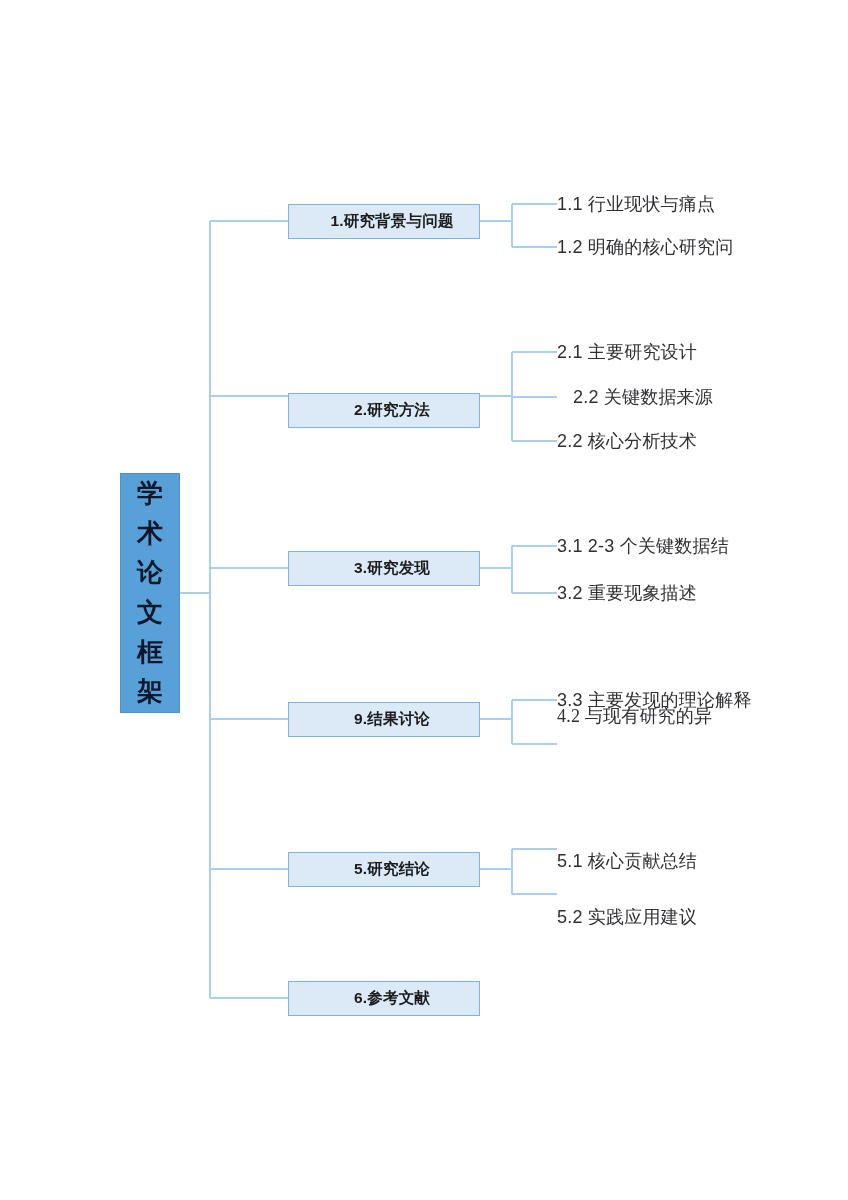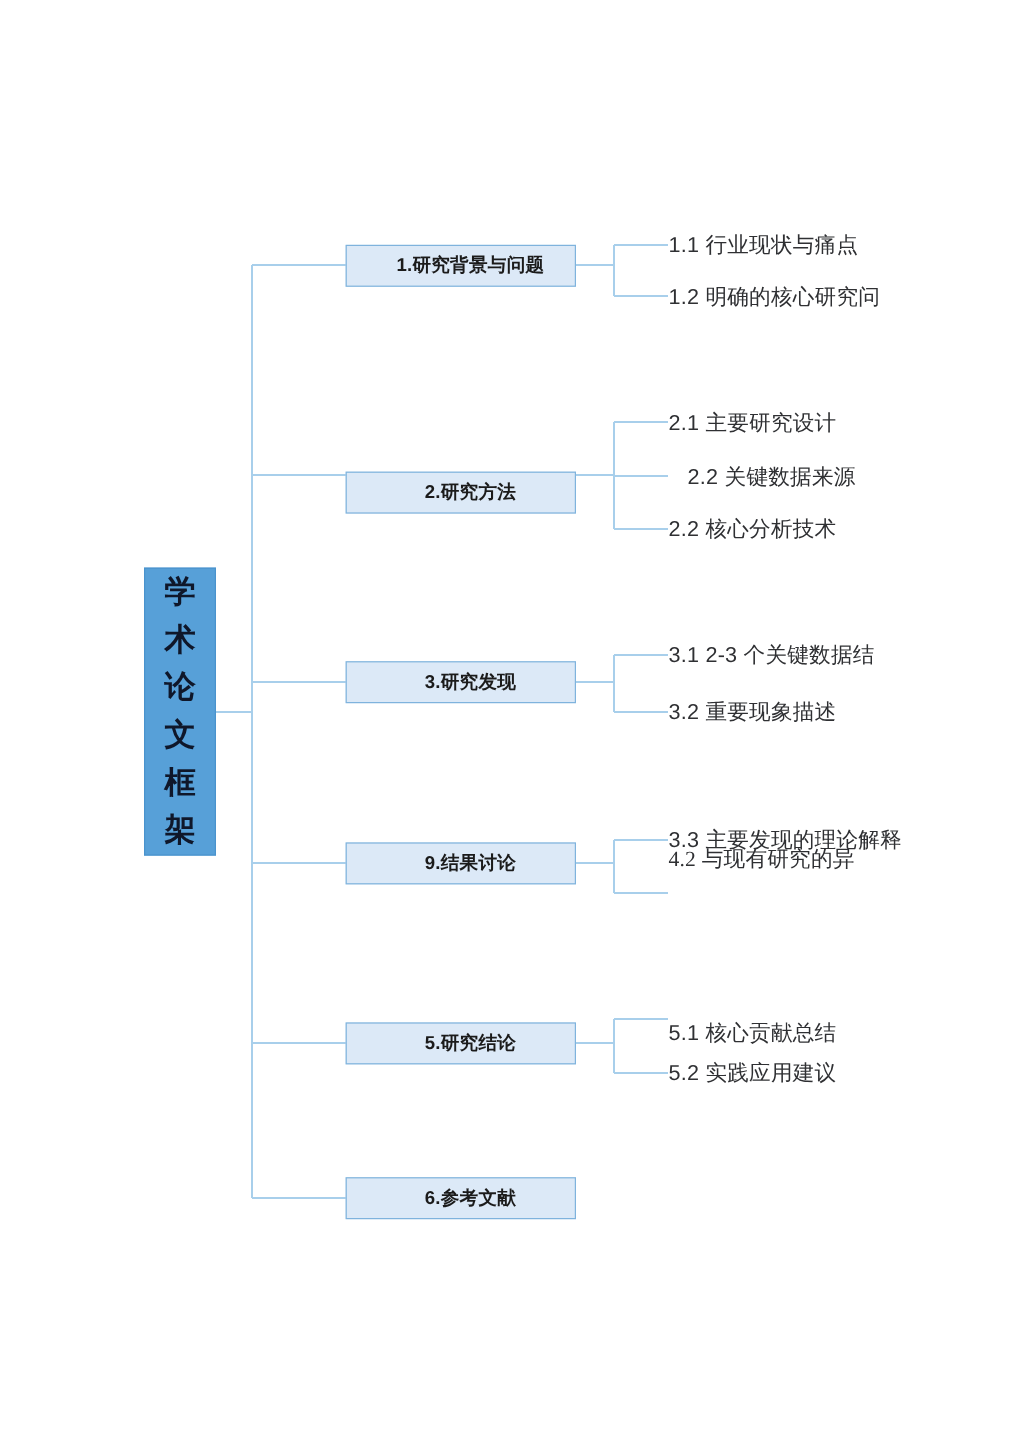--- a/index.html
+++ b/index.html
@@ -188,21 +188,21 @@
   <div class="leaf-item" style="top:705px;font-family:Liberation Serif, serif;">
     <span class="leaf-label">4.2  与现有研究的异</span>
   </div>
 
   <div class="branch-node" style="top:852px;">
     <span class="branch-label">5.研究结论</span>
   </div>
   <div class="leaf-item" style="top:850px;">
     <span class="leaf-label">5.1  核心贡献总结</span>
   </div>
-  <div class="leaf-item" style="top:883px;">
+  <div class="leaf-item" style="top:906px;">
     <span class="leaf-label">5.2  实践应用建议</span>
   </div>
 
   <div class="branch-node" style="top:981px;">
     <span class="branch-label">6.参考文献</span>
   </div>
 
 </div>
 
 </body></html>

